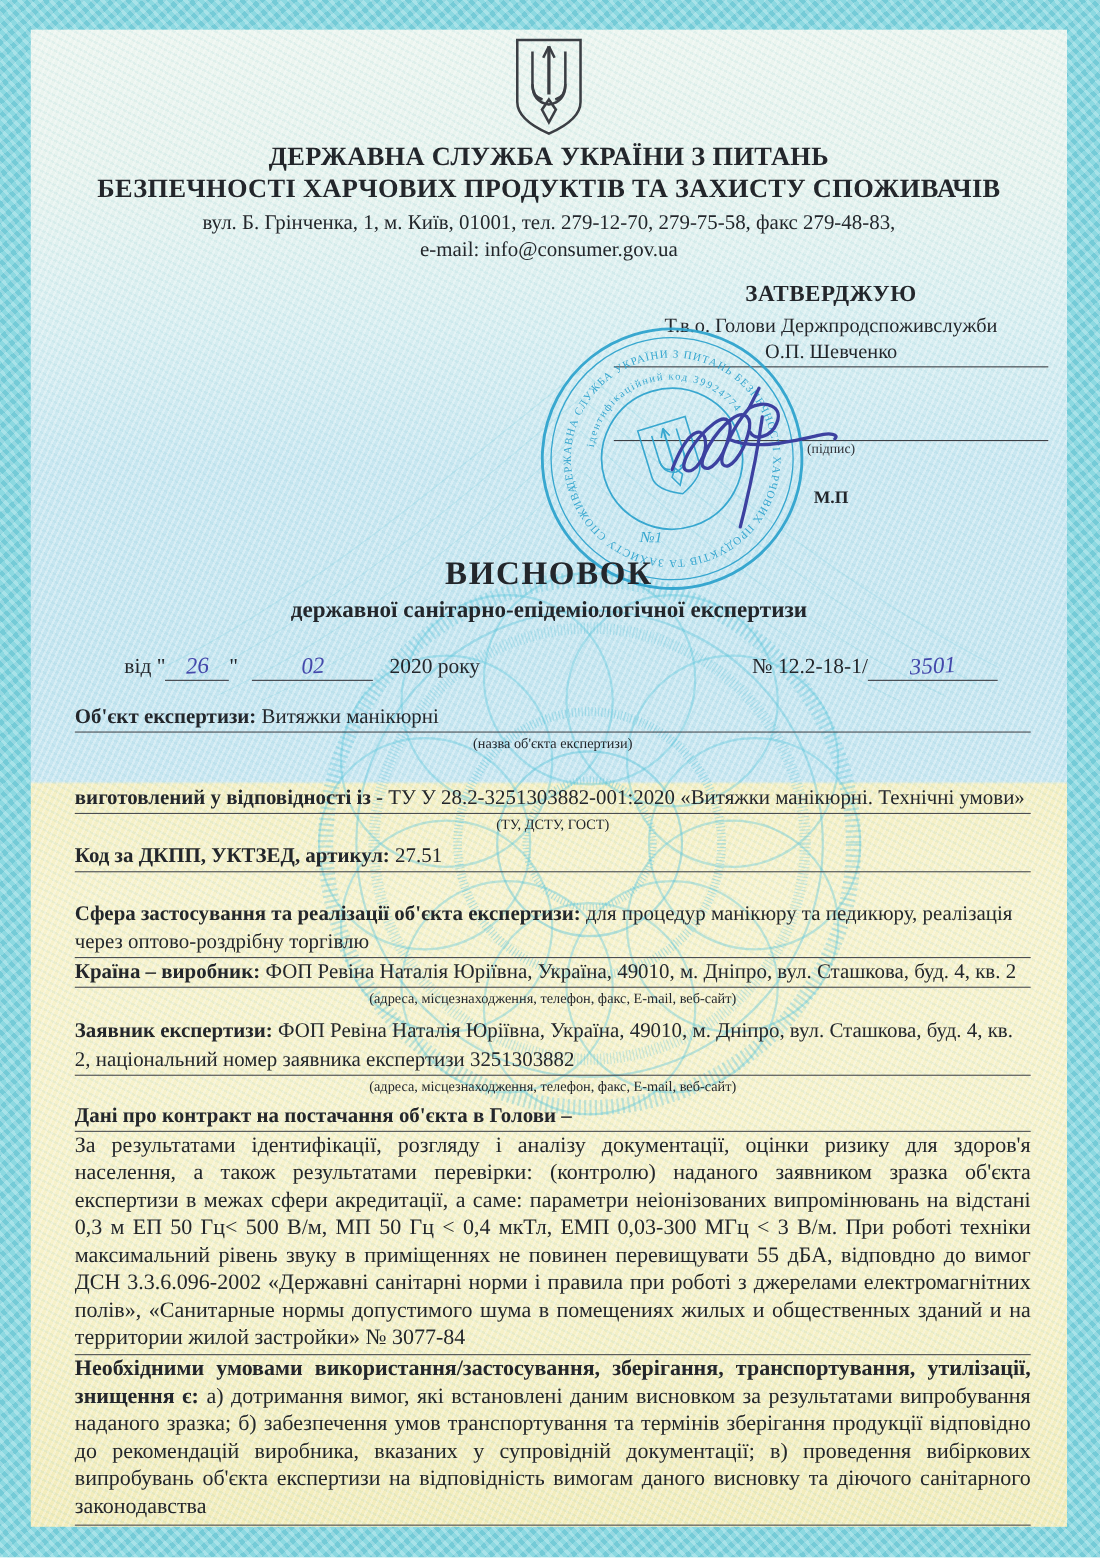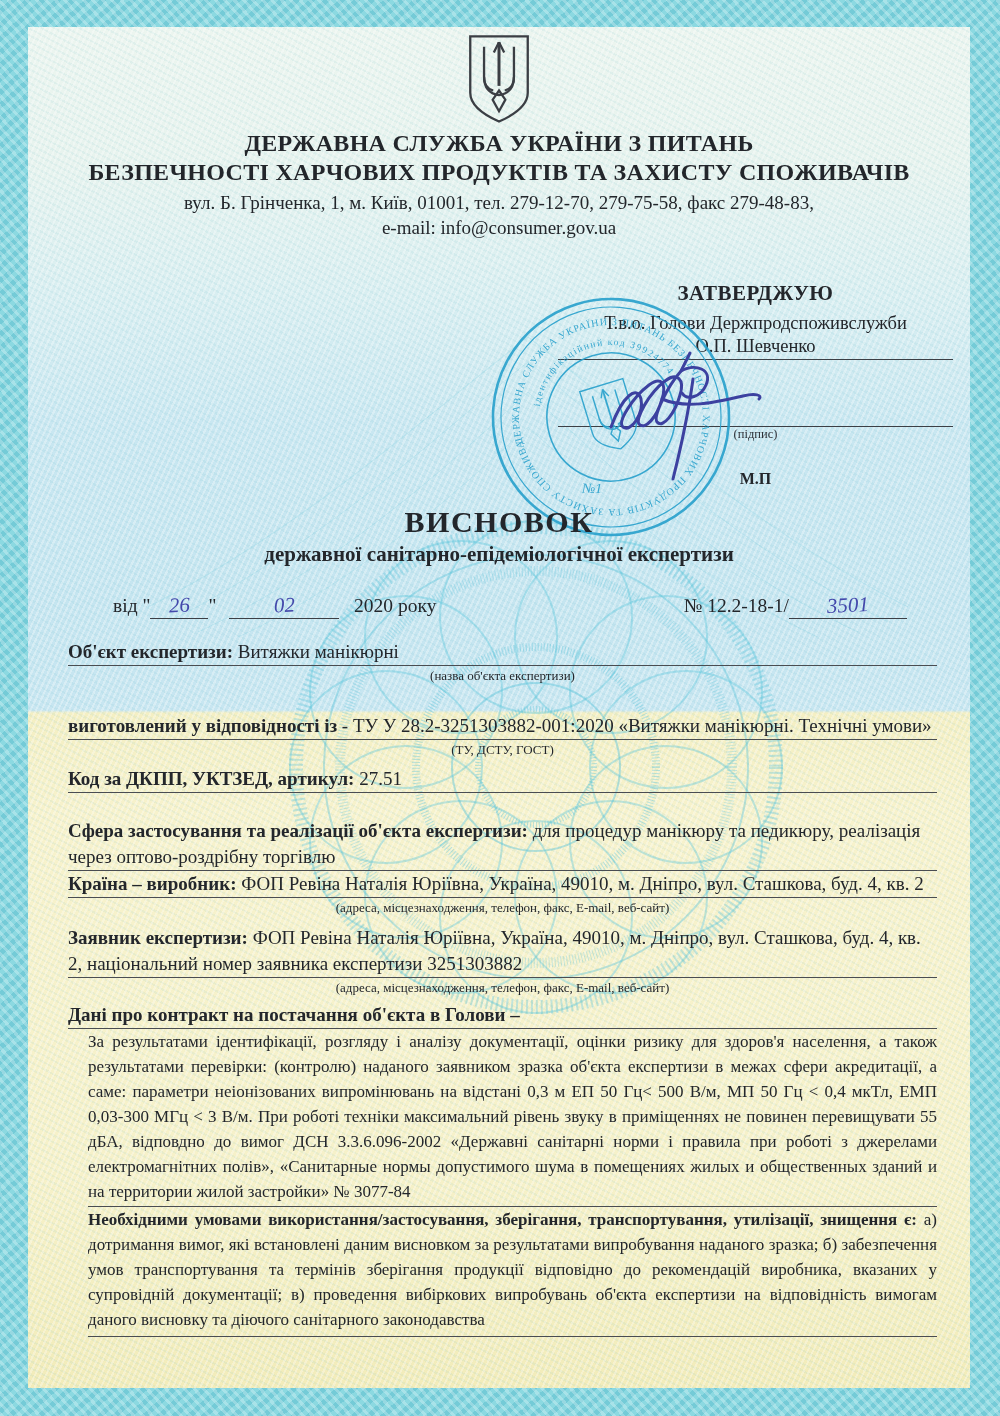--- a/index.html
+++ b/index.html
@@ -30,21 +30,21 @@
   .center{text-align:center;}
   .hdr1{font-weight:bold;font-size:24px;letter-spacing:.3px;}
   .hdr2{font-size:19px;}
   .emblem{position:absolute;left:50%;transform:translateX(-50%);top:6px;}
 
   
   .rosette{position:absolute;left:228px;top:460px;pointer-events:none;}
   .wave{position:absolute;left:120px;top:250px;pointer-events:none;opacity:.5;}
 
   
-  .approval{position:absolute;left:530px;top:228px;width:395px;text-align:center;margin-top:26px;}
+  .approval{position:absolute;left:530px;top:228px;width:395px;text-align:center;}
   .approve-title{font-weight:bold;font-size:21px;letter-spacing:.5px;}
   .approve-role{font-size:18.5px;margin-top:7px;}
   .approve-name{font-size:18.5px;margin-top:2px;border-bottom:1px solid #3c3f45;padding-bottom:2px;}
   .mini-caption{font-size:12.5px;color:#2e3138;}
   .sig-line{border-bottom:1px solid #3c3f45;height:66px;}
   .seal-label{font-weight:bold;font-size:16px;margin-top:28px;}
 
   .stampbox{position:absolute;left:455px;top:262px;width:256px;height:256px;opacity:.92;transform:rotate(-17deg);}
   .signature{position:absolute;left:565px;top:312px;width:260px;height:160px;}
 
@@ -53,21 +53,21 @@
 
   .date-row{position:absolute;left:40px;right:35px;top:566px;font-size:19.5px;}
   .hand{font-style:italic;color:#4348ab;font-size:21px;transform:rotate(-3deg);display:inline-block;}
   .fill{display:inline-block;border-bottom:1px solid #3c3f45;text-align:center;}
   .num-part{position:absolute;right:28px;top:0;}
 
   .fields{position:absolute;left:40px;right:33px;top:612px;font-size:19px;line-height:26px;}
   .fld-label{font-weight:bold;}
   .uline{border-bottom:1px solid #4a4d52;}
   .cap{font-size:13px;text-align:center;line-height:17px;padding-top:1px;}
-  .para{font-size:17px;line-height:25px;text-align:justify;margin-left:20px;}
+  .para{font-size:20px;line-height:25px;text-align:justify;}
 </style>
 </head>
 <body>
 
 <div class="page">
   <div class="sheet">
 
     <svg class="wave" width="760" height="360" viewBox="0 0 760 360">
       <g fill="none" stroke="#6fcadc" stroke-opacity="0.45">
         <path d="M0,330 C160,250 300,120 380,60 C460,120 600,250 760,330" stroke-width="1.2"></path>

